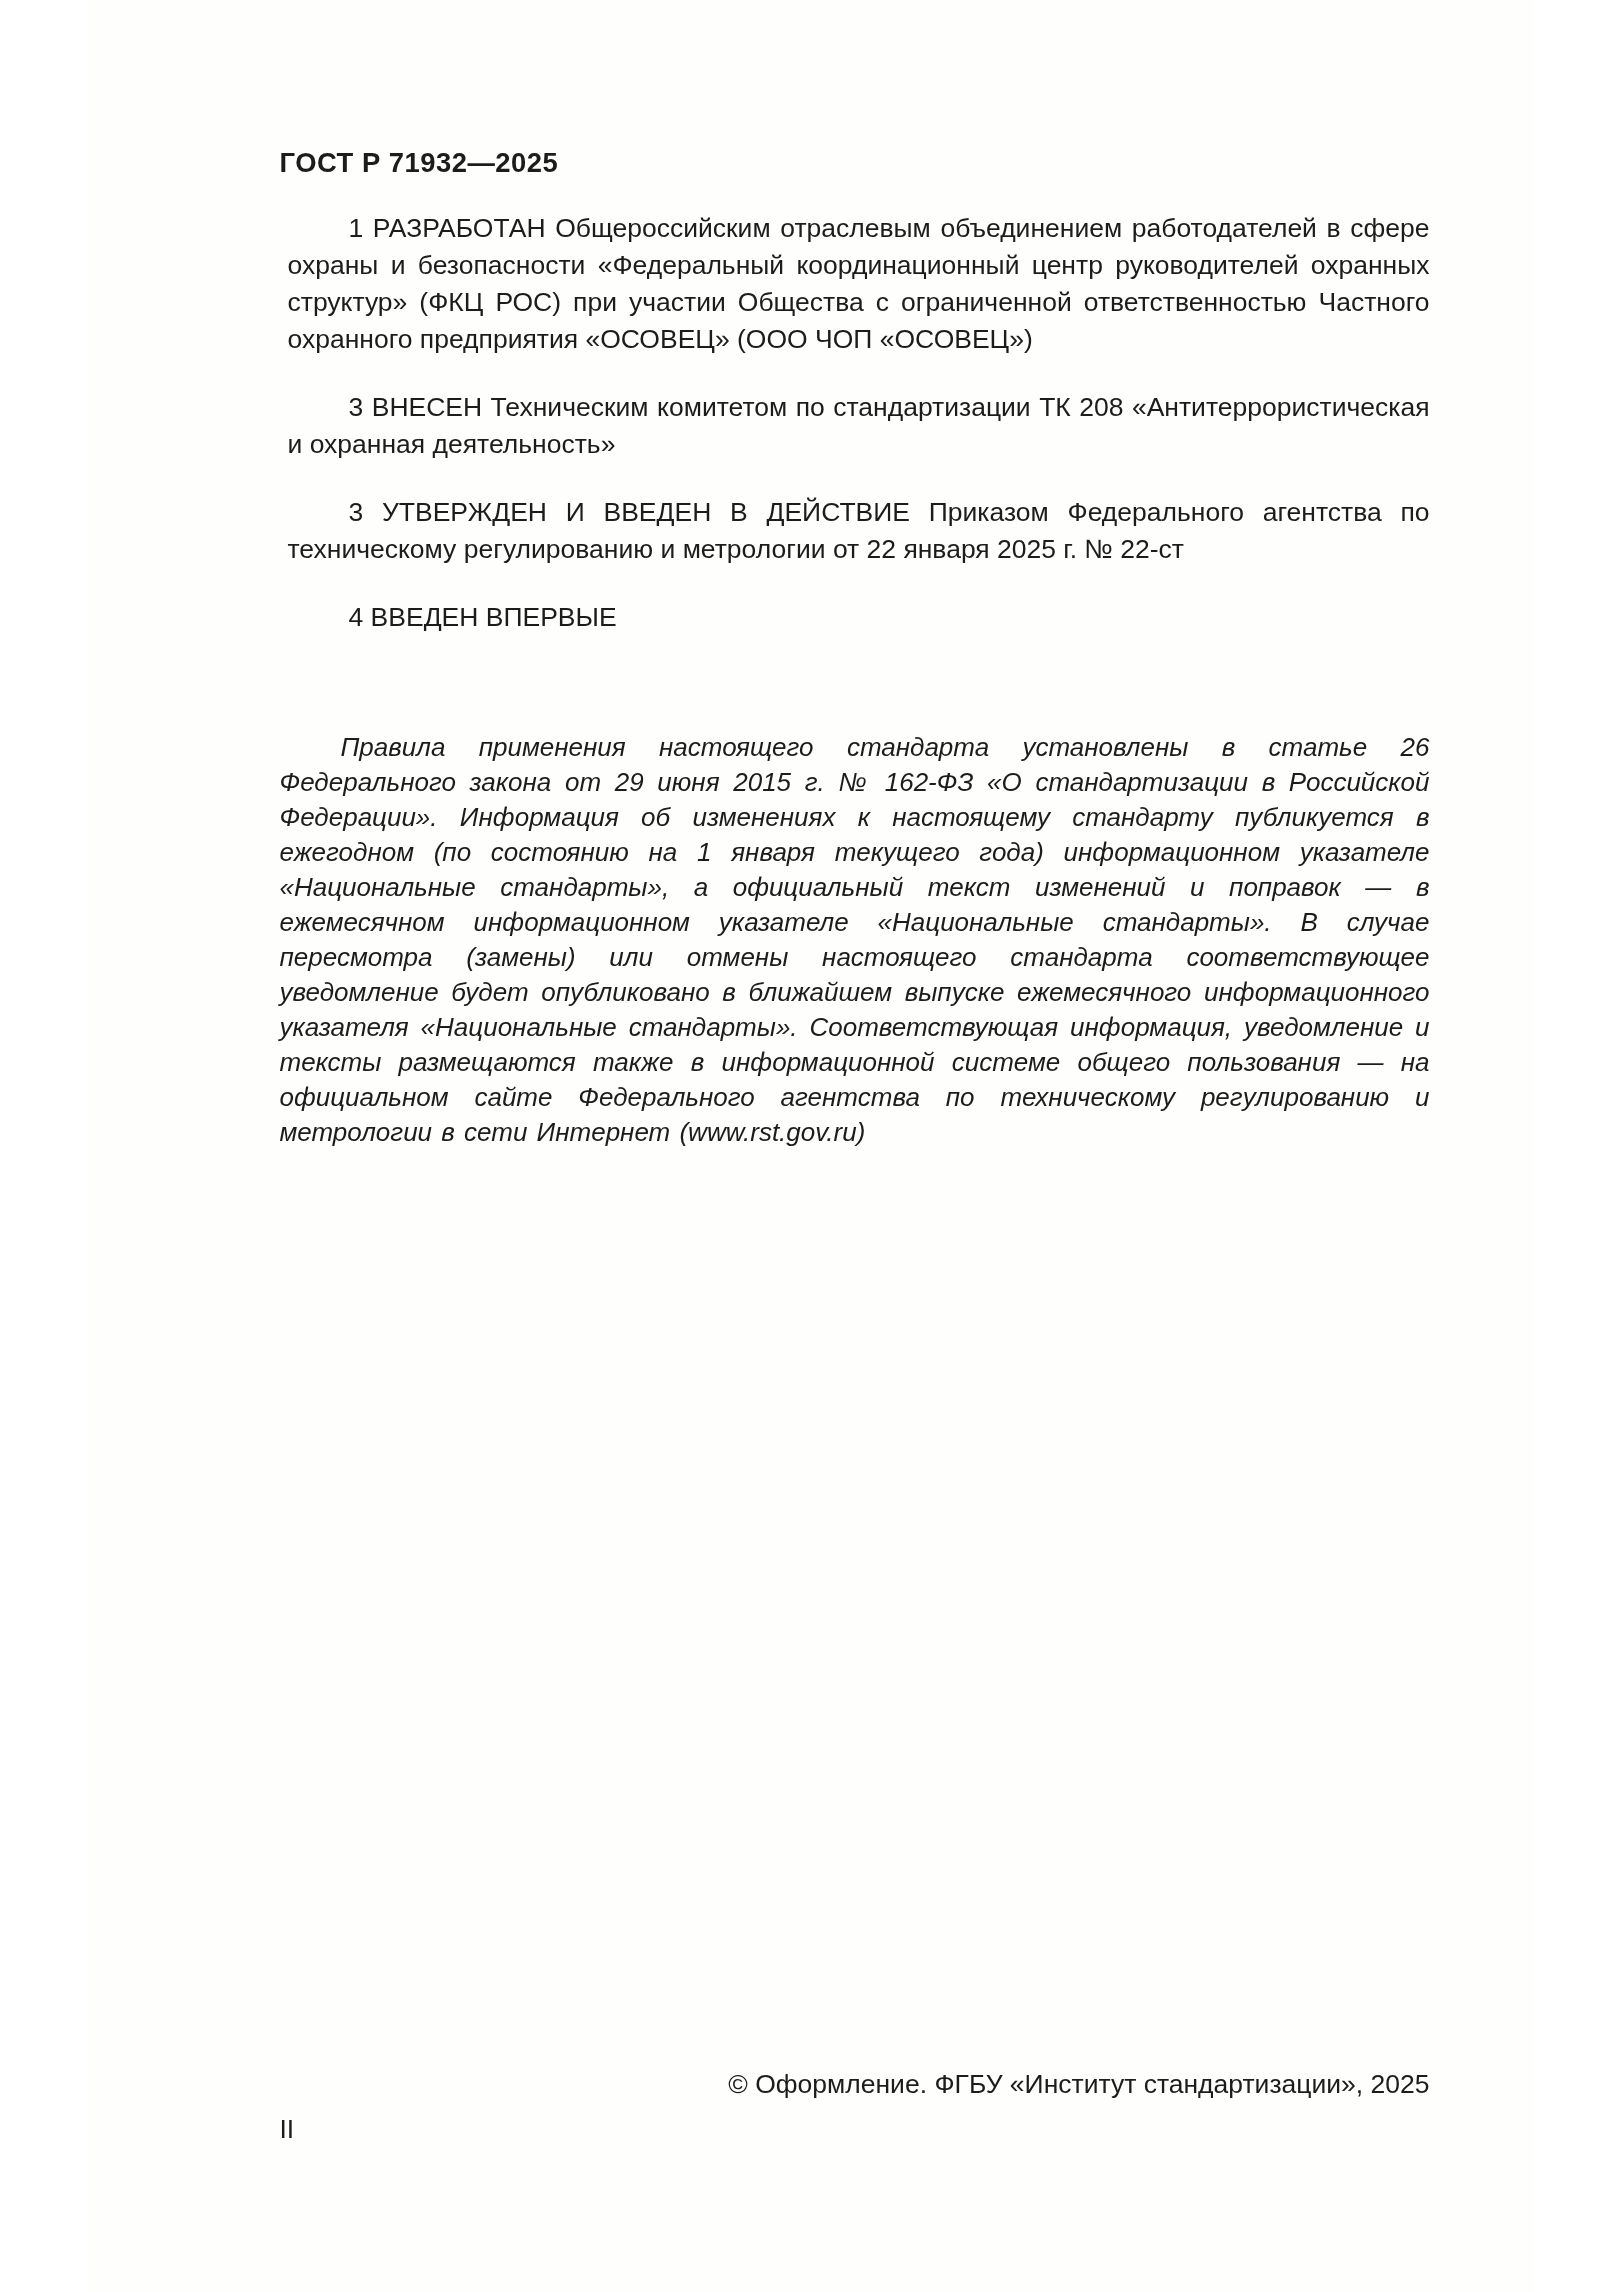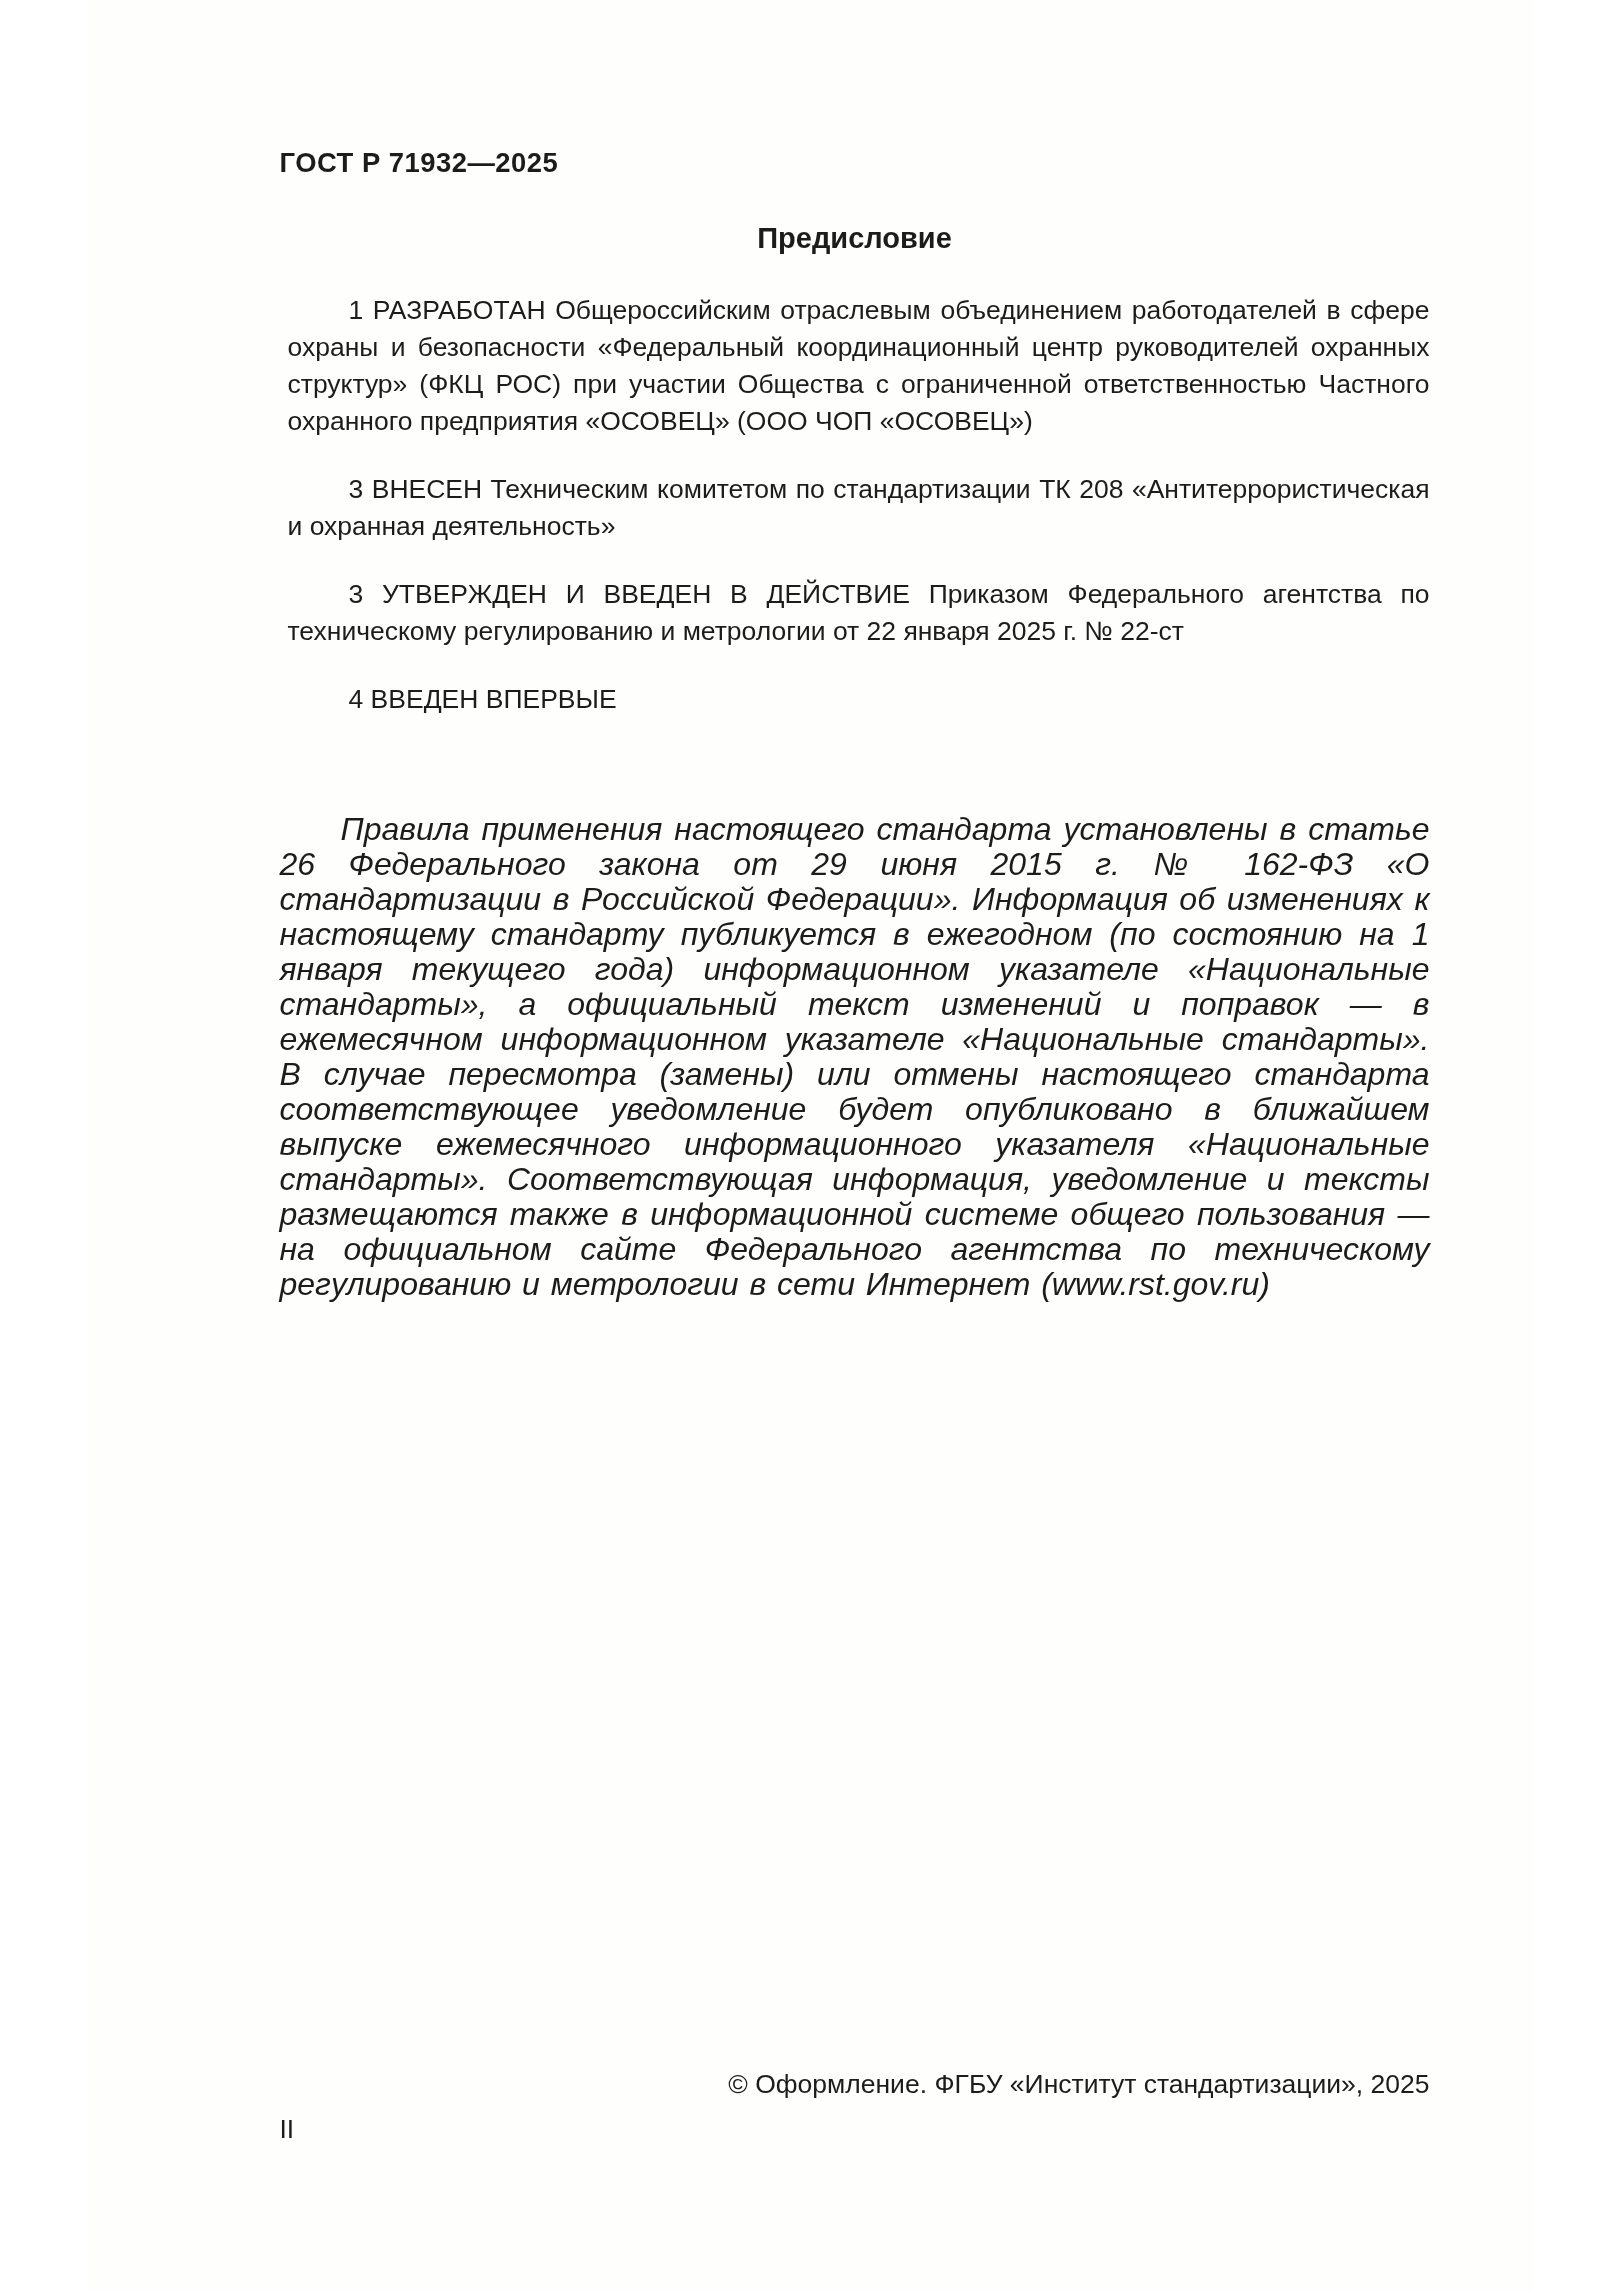--- a/index.html
+++ b/index.html
@@ -30,21 +30,21 @@
   }
   .para {
     margin: 31px 0 0 8px;
     font-size: 26.5px;
     line-height: 37px;
     text-align: justify;
     text-indent: 61px;
   }
   .rules {
     margin: 94px 0 0 0;
-    font-size: 32px;
+    font-size: 26px;
     line-height: 35px;
     font-style: italic;
     text-align: justify;
     text-indent: 61px;
     word-spacing: 2px;
   }
   .bottom {
     margin-top: auto;
   }
   .copyright {
@@ -61,21 +61,20 @@
     line-height: 37px;
   }
 </style>
 </head>
 <body>
 
 <div class="page">
 
   <div class="doc-code">ГОСТ Р 71932—2025</div>
 
-  <h1 class="title">Предисловие</h1>
 
   <p class="para">1  РАЗРАБОТАН Общероссийским отраслевым объединением работодателей в сфере охраны и безопасности «Федеральный координационный центр руководителей охранных структур» (ФКЦ РОС) при участии Общества с ограниченной ответственностью Частного охранного предприятия «ОСОВЕЦ» (ООО ЧОП «ОСОВЕЦ»)</p>
 
   <p class="para">3  ВНЕСЕН Техническим комитетом по стандартизации ТК 208 «Антитеррористическая и охранная деятельность»</p>
 
   <p class="para">3  УТВЕРЖДЕН И ВВЕДЕН В ДЕЙСТВИЕ Приказом Федерального агентства по техническому регулированию и метрологии от 22 января 2025 г. № 22-ст</p>
 
   <p class="para">4  ВВЕДЕН ВПЕРВЫЕ</p>
 
   <p class="rules">Правила применения настоящего стандарта установлены в статье 26 Федерального закона от 29 июня 2015 г. № 162-ФЗ «О стандартизации в Российской Федерации». Информация об изменениях к настоящему стандарту публикуется в ежегодном (по состоянию на 1 января текущего года) информационном указателе «Национальные стандарты», а официальный текст изменений и поправок — в ежемесячном информационном указателе «Национальные стандарты». В случае пересмотра (замены) или отмены настоящего стандарта соответствующее уведомление будет опубликовано в ближайшем выпуске ежемесячного информационного указателя «Национальные стандарты». Соответствующая информация, уведомление и тексты размещаются также в информационной системе общего пользования — на официальном сайте Федерального агентства по техническому регулированию и метрологии в сети Интернет (www.rst.gov.ru)</p>

